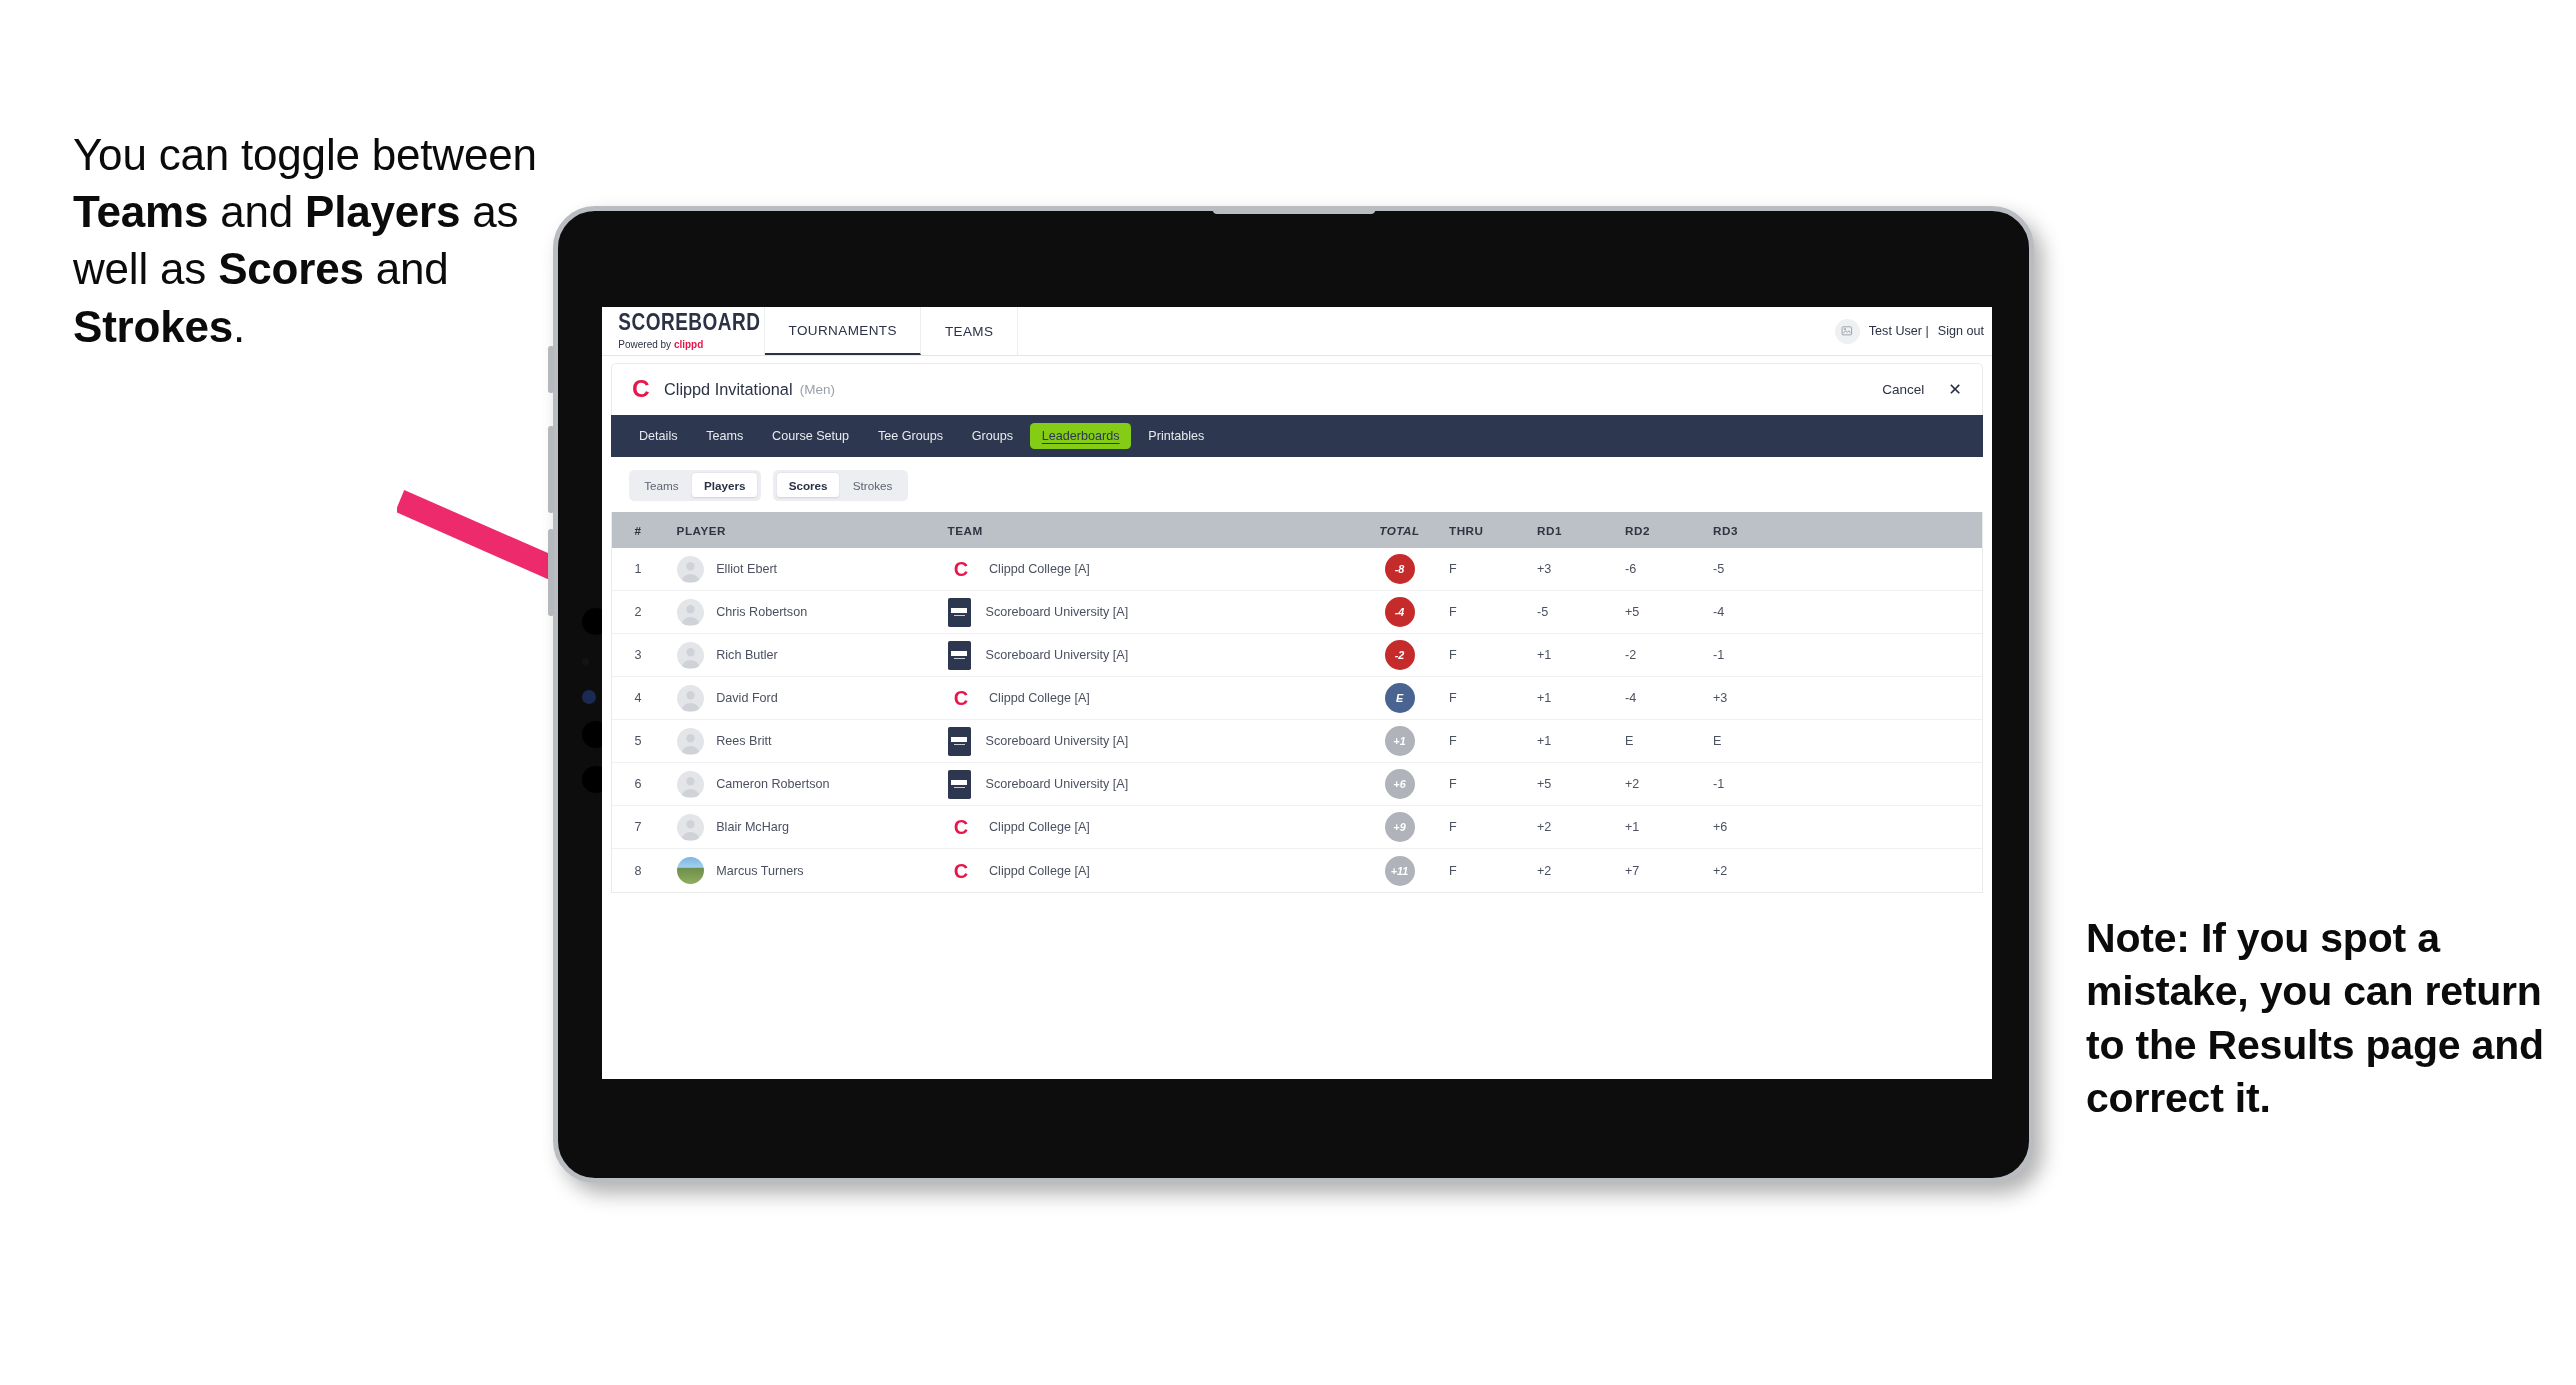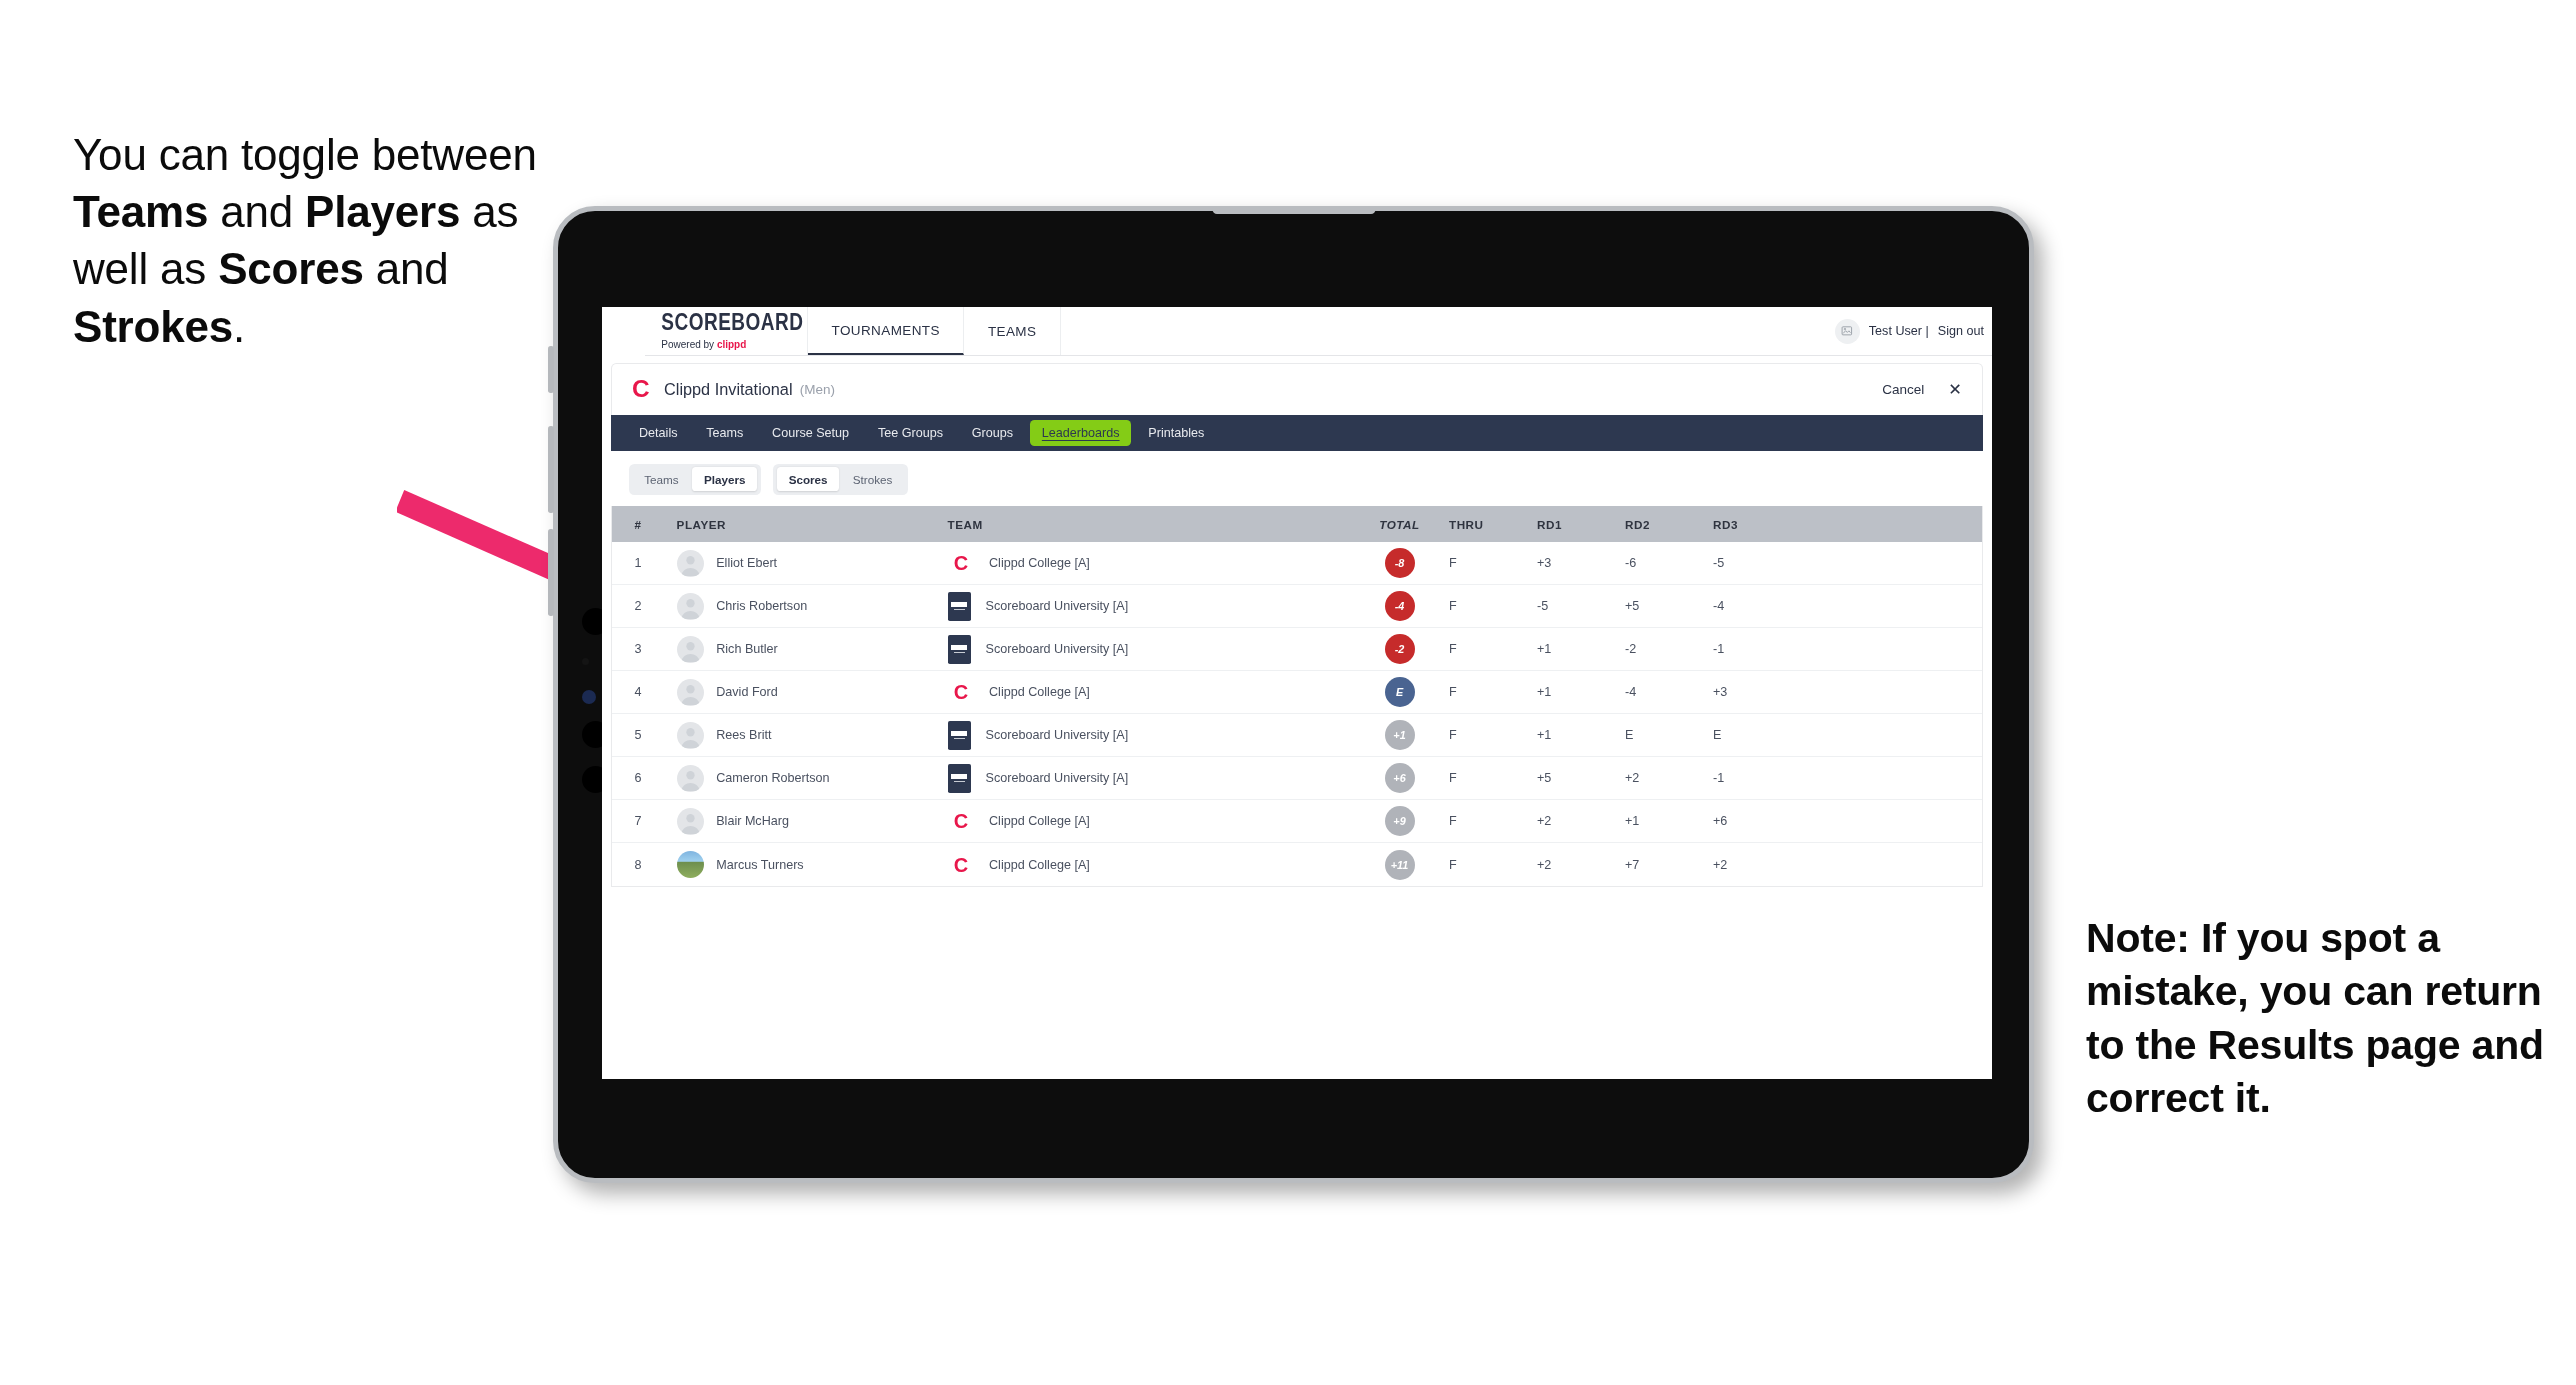--- a/index.html
+++ b/index.html
@@ -64,21 +64,20 @@
     position: absolute; left: 44px; top: 96px;
     width: 1390px; height: 772px;
     background: #ffffff;
     overflow: hidden;
   }
 
   
   #topbar {
     height: 49px; background:#fff; display:flex; align-items:stretch;
     border-bottom: 0.9px solid #e4e5e8;
-    margin-left: 43px;
   }
   #brand {
     width: 163px; display:flex; flex-direction:column; justify-content:center;
     padding-left: 16.3px; border-right: 0.9px solid #eceef0;
   }
   #brand .bname {
     font-size: 19px; font-weight: 700; color:#2b3245;
     letter-spacing: 0.5px; transform: scaleY(1.22); transform-origin: left center;
     font-family: "Liberation Sans Narrow","Liberation Sans", sans-serif;
   }
@@ -112,21 +111,21 @@
     font-family:"Liberation Sans", sans-serif; line-height:1;
   }
   #tourn-title { font-size: 16.3px; color:#2b3245; }
   #tourn-sub { font-size: 13.5px; color:#9aa0ab; margin-left: 7.2px; }
   #tourn-head .spacer { flex:1; }
   #cancel { font-size:13.5px; color:#2b3245; cursor:pointer; display:flex; align-items:center; gap:24px; }
   #cancel .x { font-size: 16.3px; }
 
   
   #tabstrip {
-    background:#2d3850; height: 36px; display:flex; align-items:center;
+    background:#2d3850; height: 42px; display:flex; align-items:center;
     padding: 0 16.3px; gap: 5.4px; margin: 0 9px;
   }
   .tab {
     font-size: 12.6px; color:#e8eaee; padding: 6.3px 11.7px; border-radius:4.5px; cursor:pointer;
   }
   .tab.active {
     background:#84cc16; color:#2d3850; font-weight:400; text-decoration: underline;
     text-underline-offset: 2.7px;
   }
 

